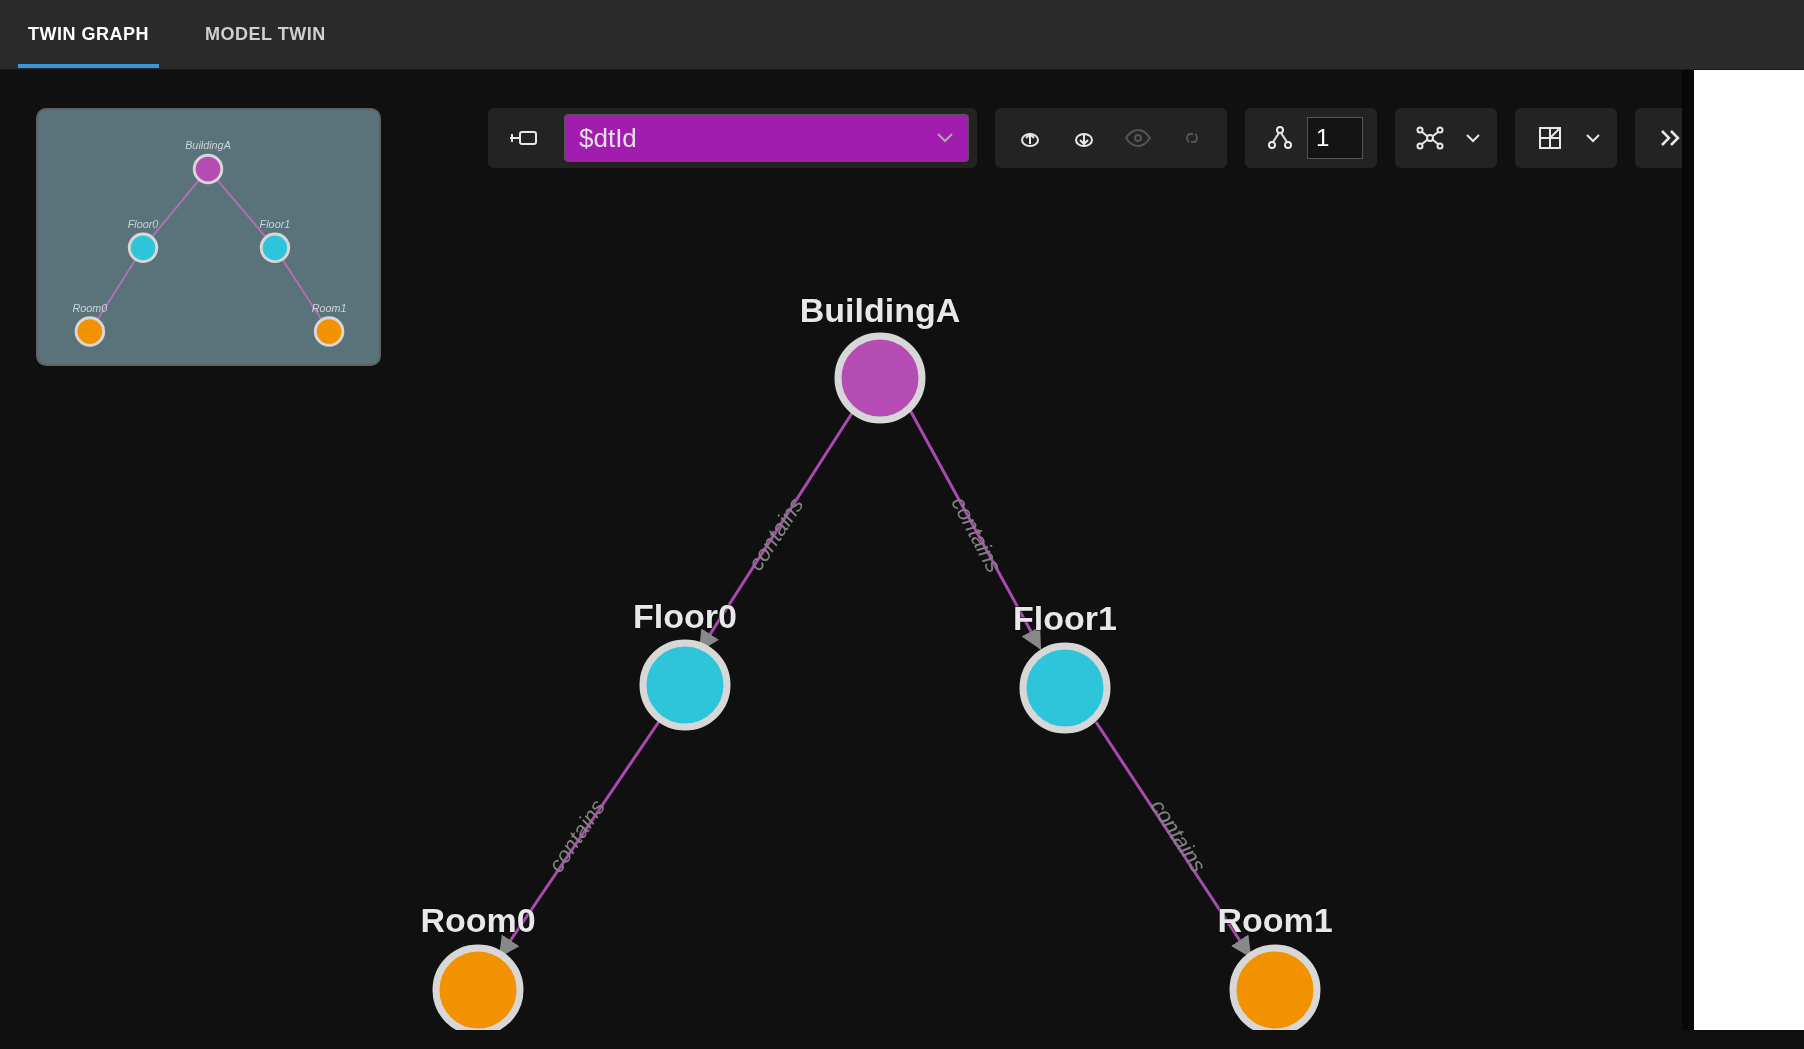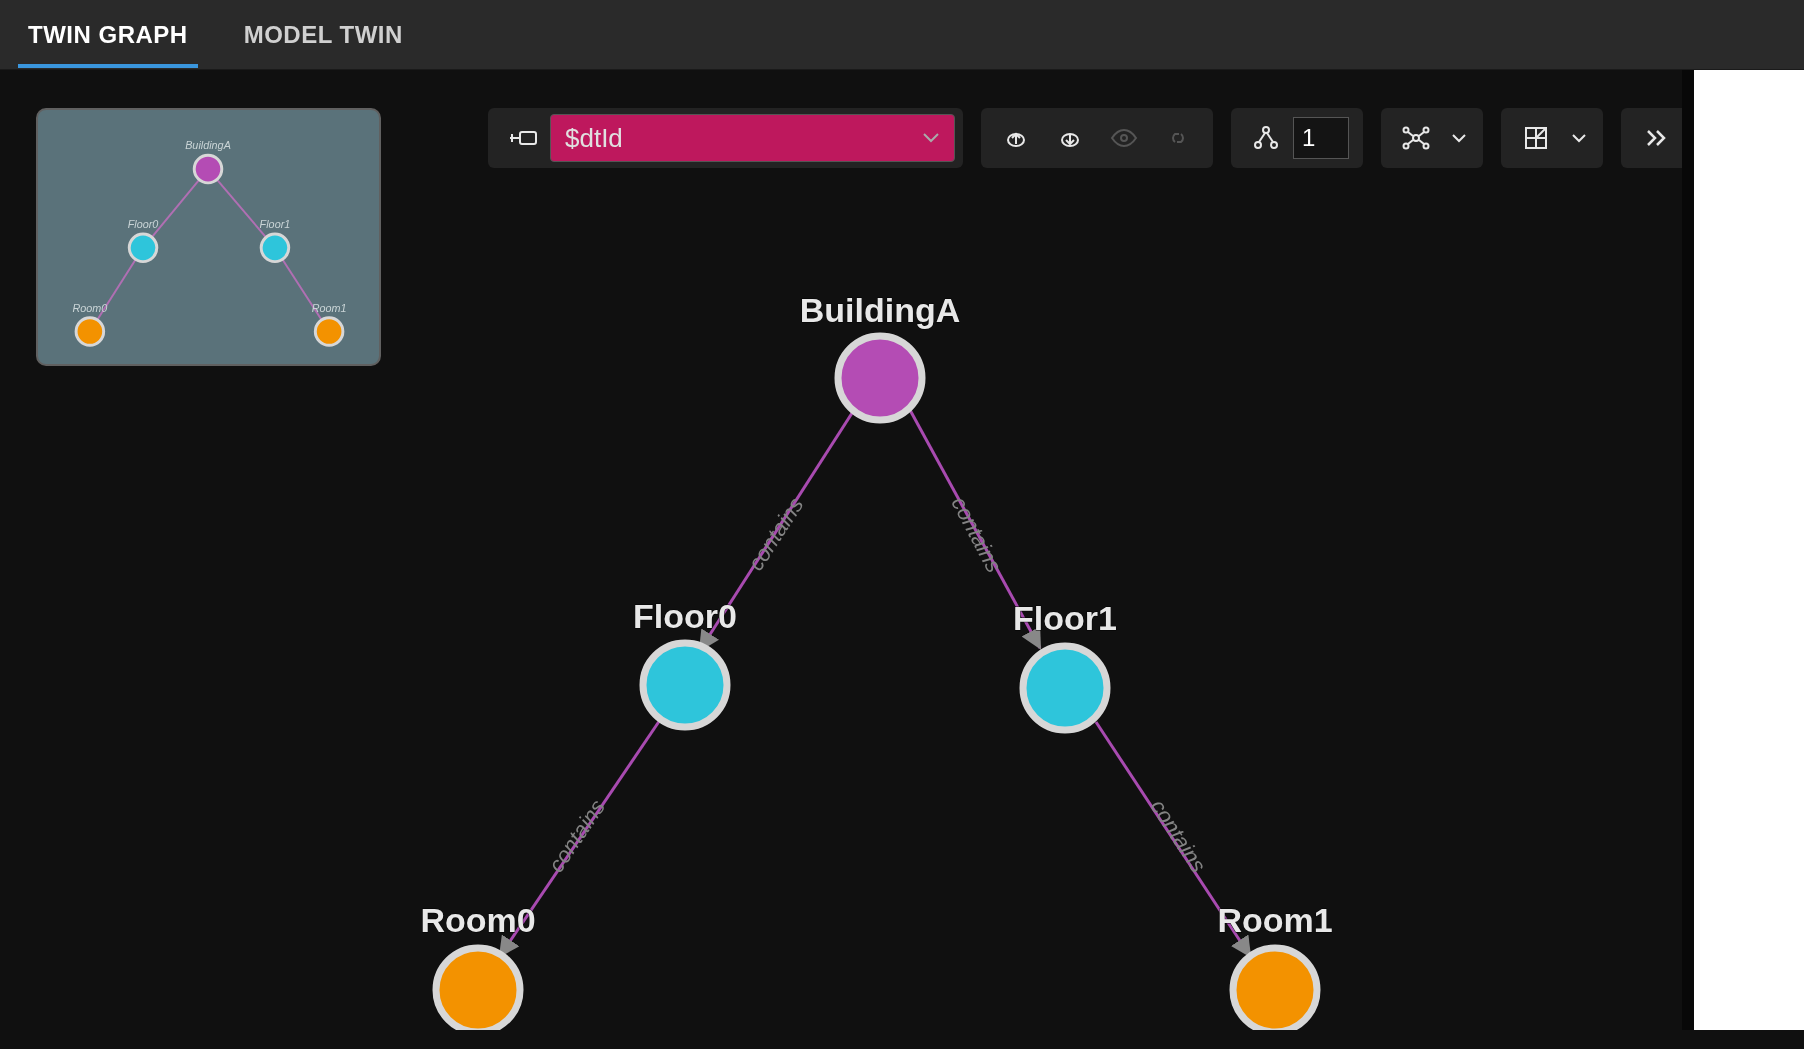--- a/index.html
+++ b/index.html
@@ -20,21 +20,21 @@
       align-items: center;
       padding: 0 0;
       gap: 0;
       border-bottom: 1px solid #1a1a1a;
     }
     .tab {
       padding: 0 28px;
       height: 66px;
       display: flex;
       align-items: center;
-      font-size: 24px;
+      font-size: 18px;
       font-weight: 600;
       letter-spacing: .5px;
       color: #d0d0d0;
       cursor: pointer;
       position: relative;
     }
     .tab.active { color: #fff; font-weight: 700; }
     .tab.active::after {
       content: "";
       position: absolute;
@@ -65,32 +65,33 @@
       display: flex;
       align-items: center;
       justify-content: center;
       width: 54px;
       height: 60px;
       color: #e8e8e8;
       cursor: pointer;
     }
     .tool-btn.disabled { color: #555; }
     .dropdown {
-      background: #be185d;
+      background: #a21caf;
       border: 1px solid #555;
       border-radius: 4px;
       display: flex;
       align-items: center;
       justify-content: space-between;
       width: 405px;
       height: 48px;
       padding: 0 14px;
       font-size: 26px;
       color: #e0e0e0;
       cursor: pointer;
+      margin-left: 14px;
     }
     .num-input {
       background: #141414;
       border: 1px solid #555;
       width: 56px;
       height: 42px;
       font-size: 24px;
       color: #fff;
       padding: 0 8px;
       margin-right: 6px;

